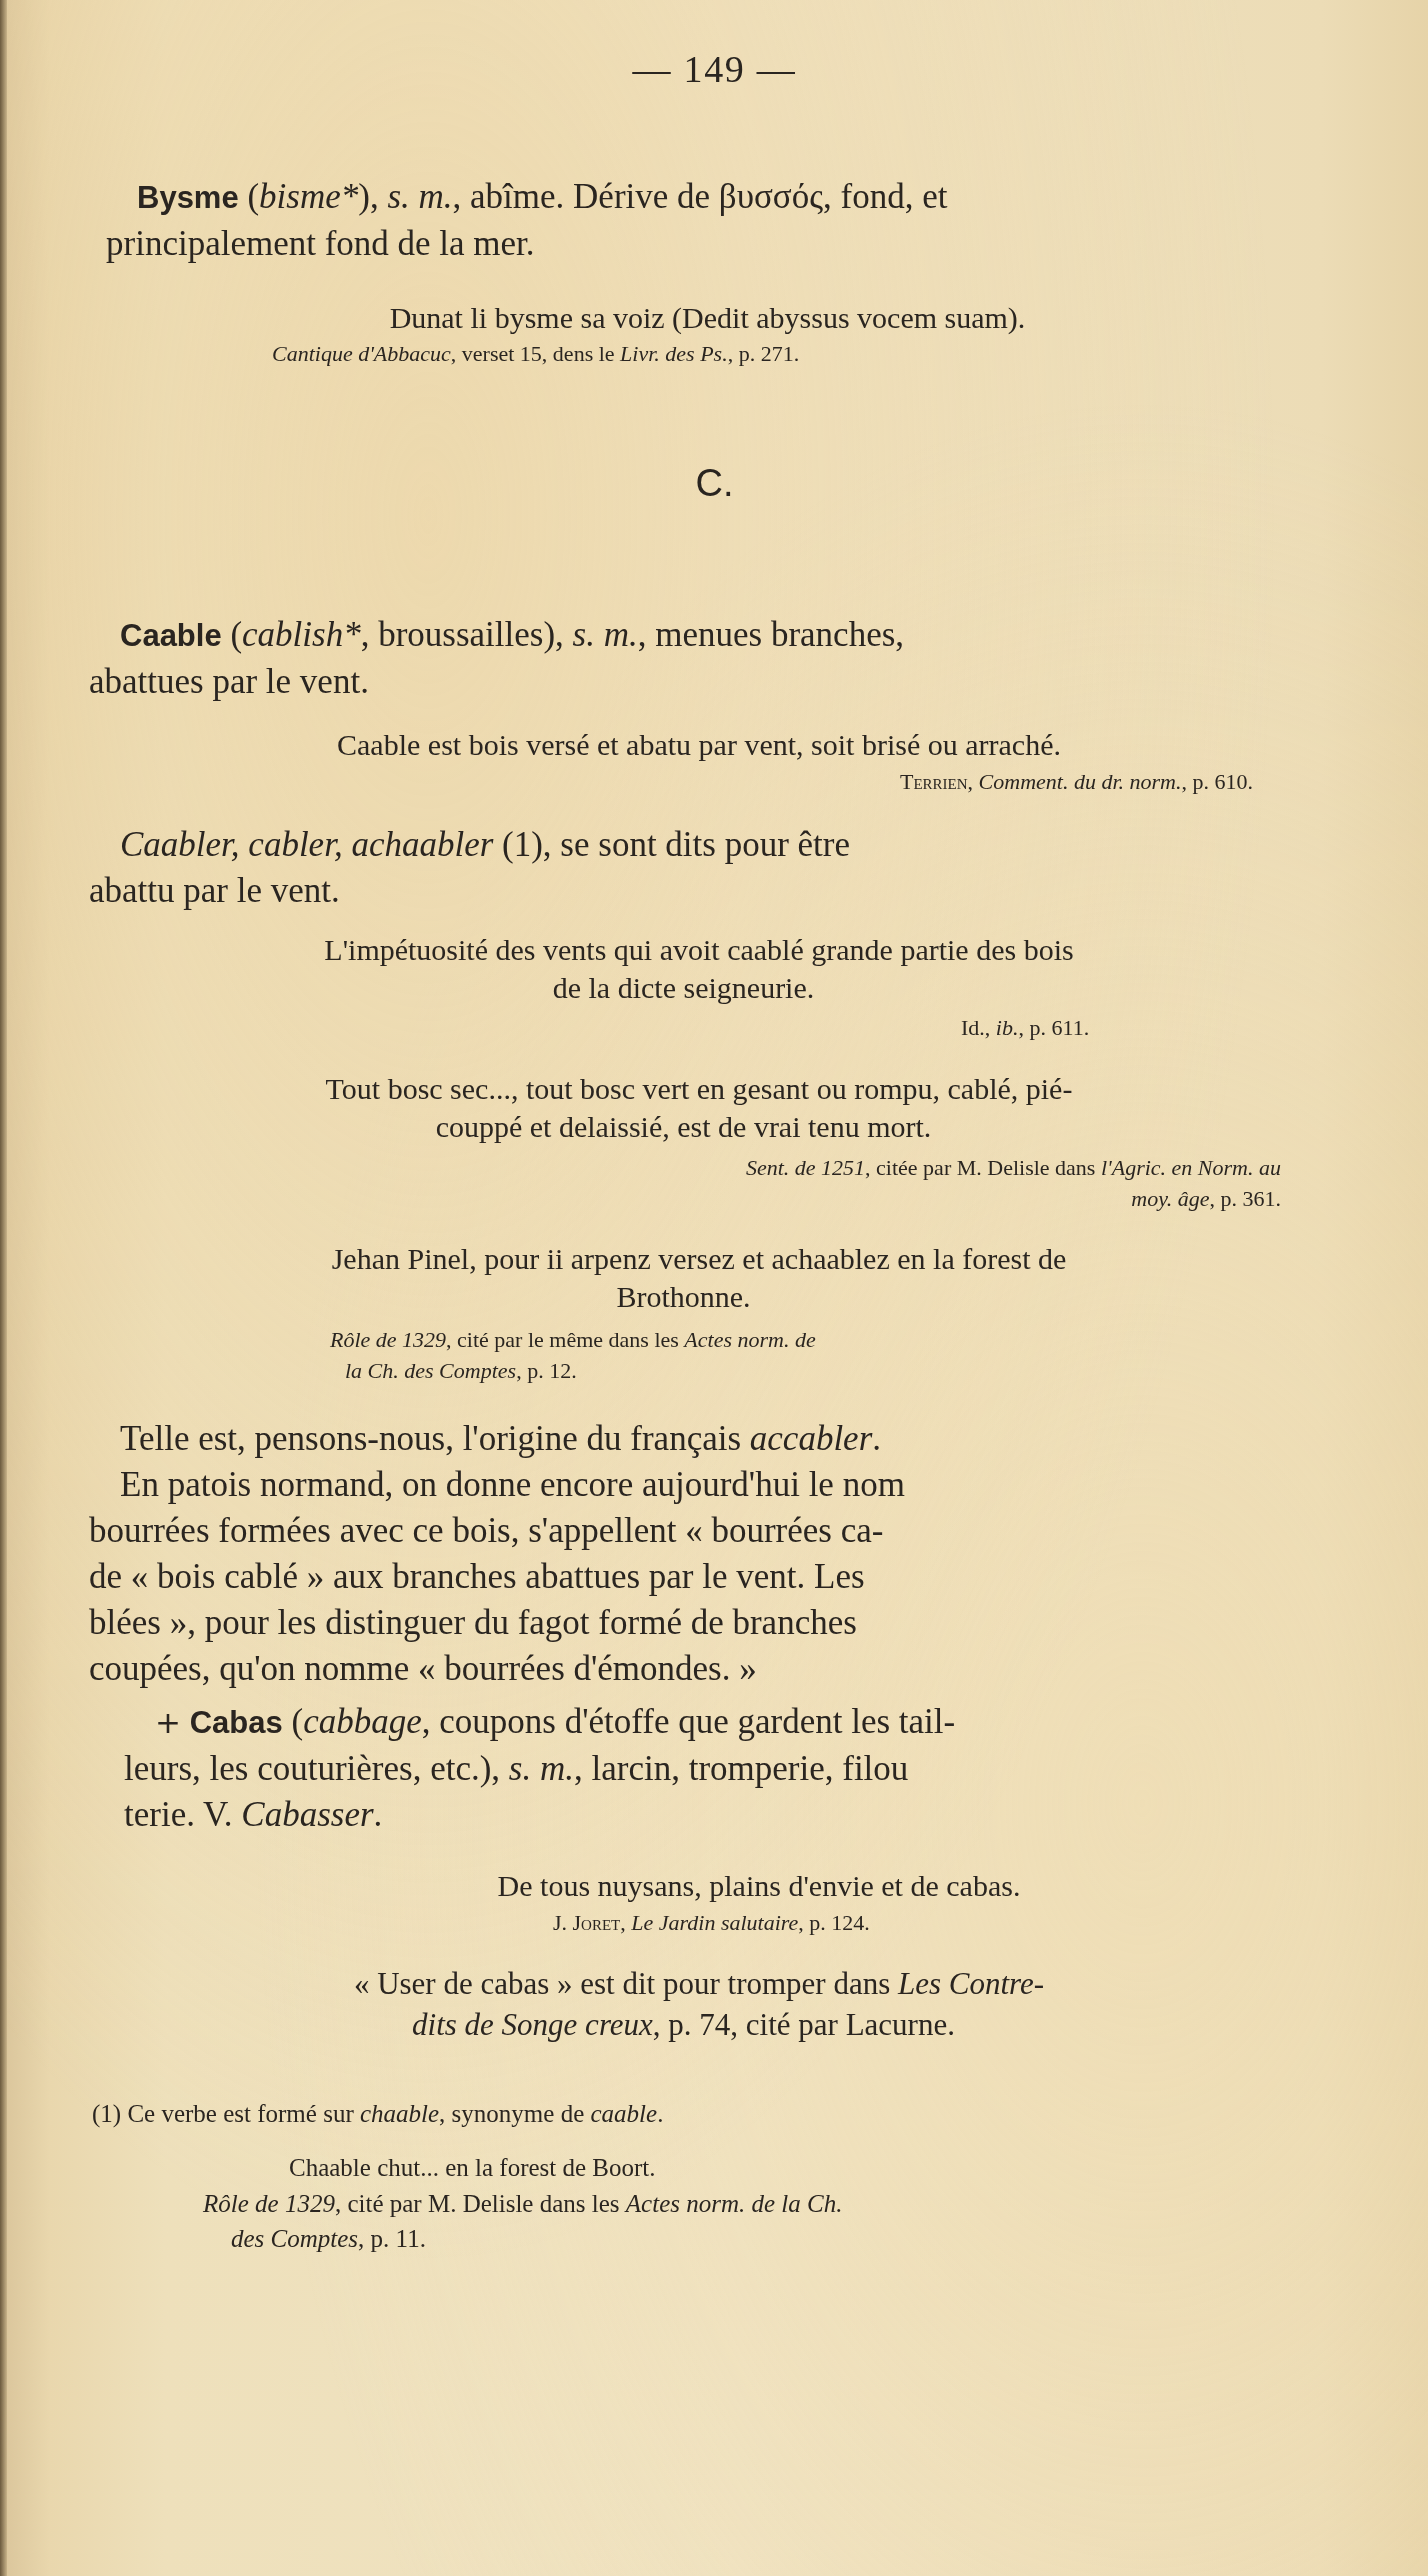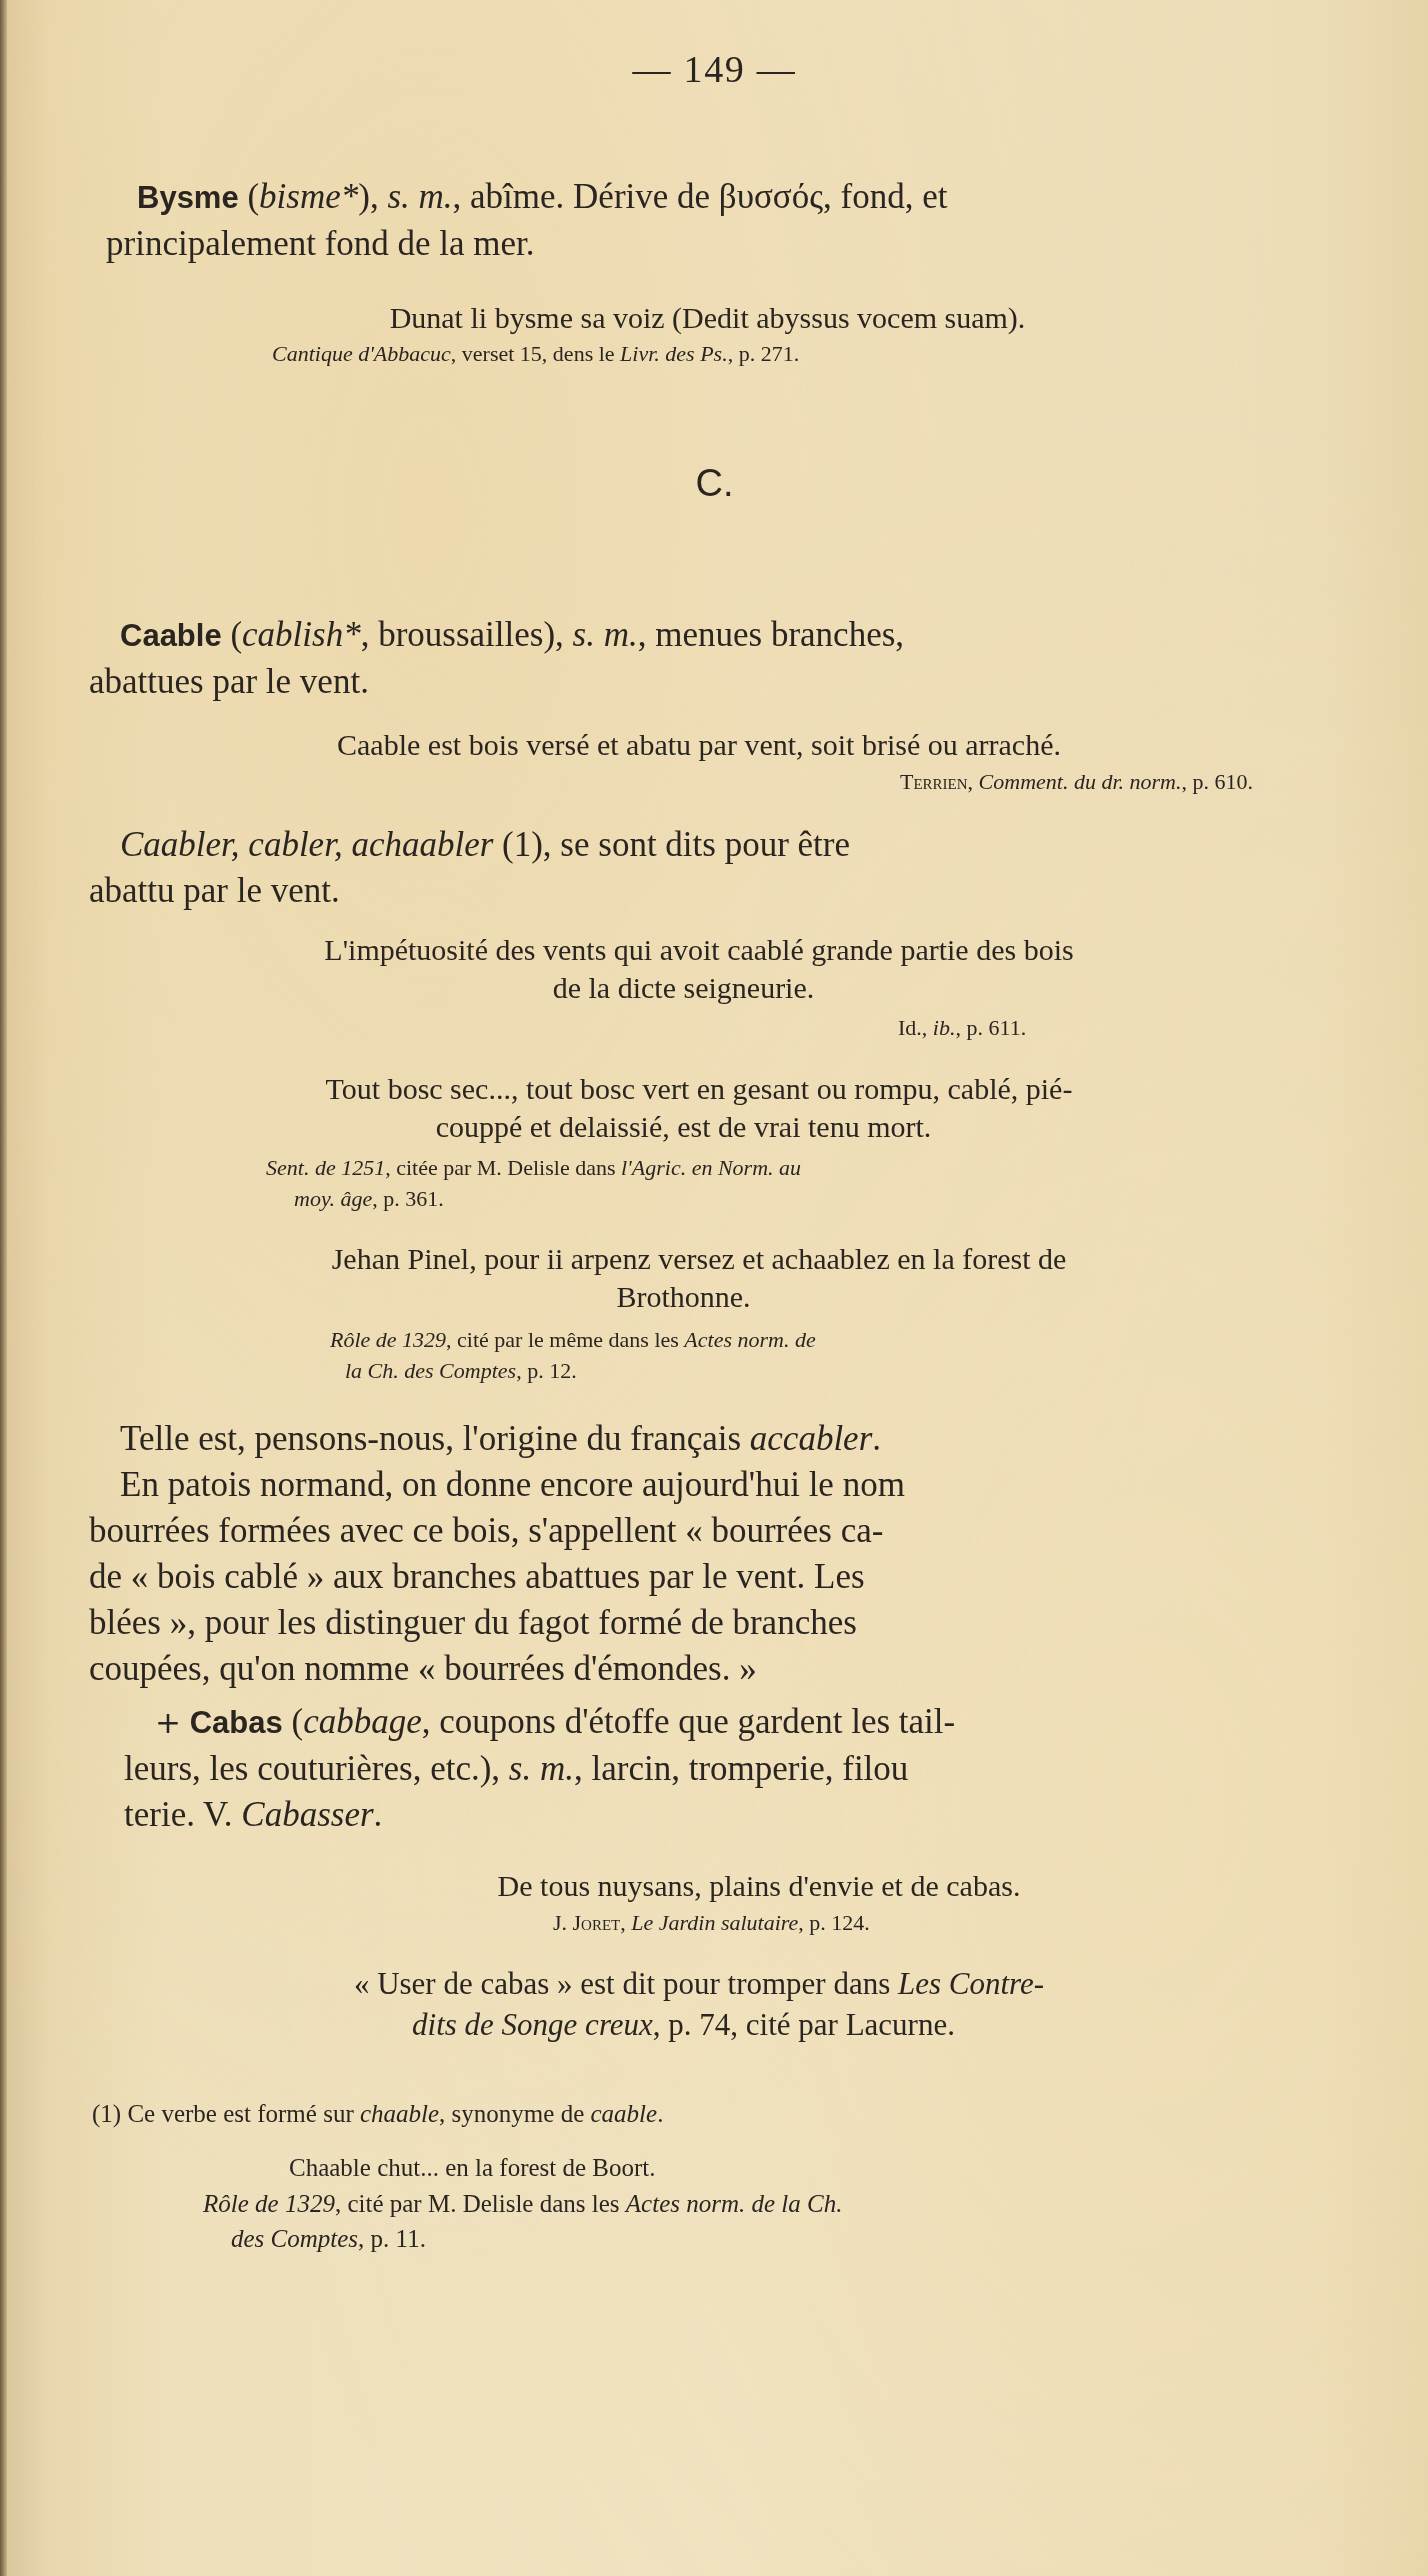--- a/index.html
+++ b/index.html
@@ -56,27 +56,27 @@
 
   <div class="b body-txt" style="left:89px; top:822px; width:1189px;">
     <div class="ind"><i>Caabler, cabler, achaabler</i><span> (1)</span><span>, se sont dits pour être</span></div>
     <div>abattu par le vent.</div>
   </div>
 
   <div class="b quote" style="left:89px; top:931px; width:1189px;font-family:Liberation Serif, serif;">
     <div class="ind">L'impétuosité des vents qui avoit caablé grande partie des bois</div>
     <div>de la dicte seigneurie.</div>
   </div>
-  <div class="b cite" style="left:898px; top:1012px; width:330px;"><span>Id., </span><i>ib.</i><span>, p. 611.</span></div>
+  <div class="b cite" style="left:961px; top:1012px; width:330px;"><span>Id., </span><i>ib.</i><span>, p. 611.</span></div>
 
   <div class="b quote" style="left:89px; top:1070px; width:1189px;">
     <div class="ind">Tout bosc sec..., tout bosc vert en gesant ou rompu, cablé, pié-</div>
     <div>couppé et delaissié, est de vrai tenu mort.</div>
   </div>
-  <div class="b cite" style="left:266px; top:1152px; width:1015px;">
+  <div class="b cite" style="left:266px; top:1152px; width:1015px;text-align:right;">
     <div><i>Sent. de 1251</i><span>, citée par M. Delisle dans </span><i>l'Agric. en Norm. au</i></div>
     <div style="padding-left:28px;"><i>moy. âge</i><span>, p. 361.</span></div>
   </div>
 
   <div class="b quote" style="left:89px; top:1240px; width:1189px;">
     <div class="ind">Jehan Pinel, pour ii arpenz versez et achaablez en la forest de</div>
     <div>Brothonne.</div>
   </div>
   <div class="b cite" style="left:330px; top:1324px; width:949px;">
     <div><i>Rôle de 1329</i><span>, cité par le même dans les </span><i>Actes norm. de</i></div>

